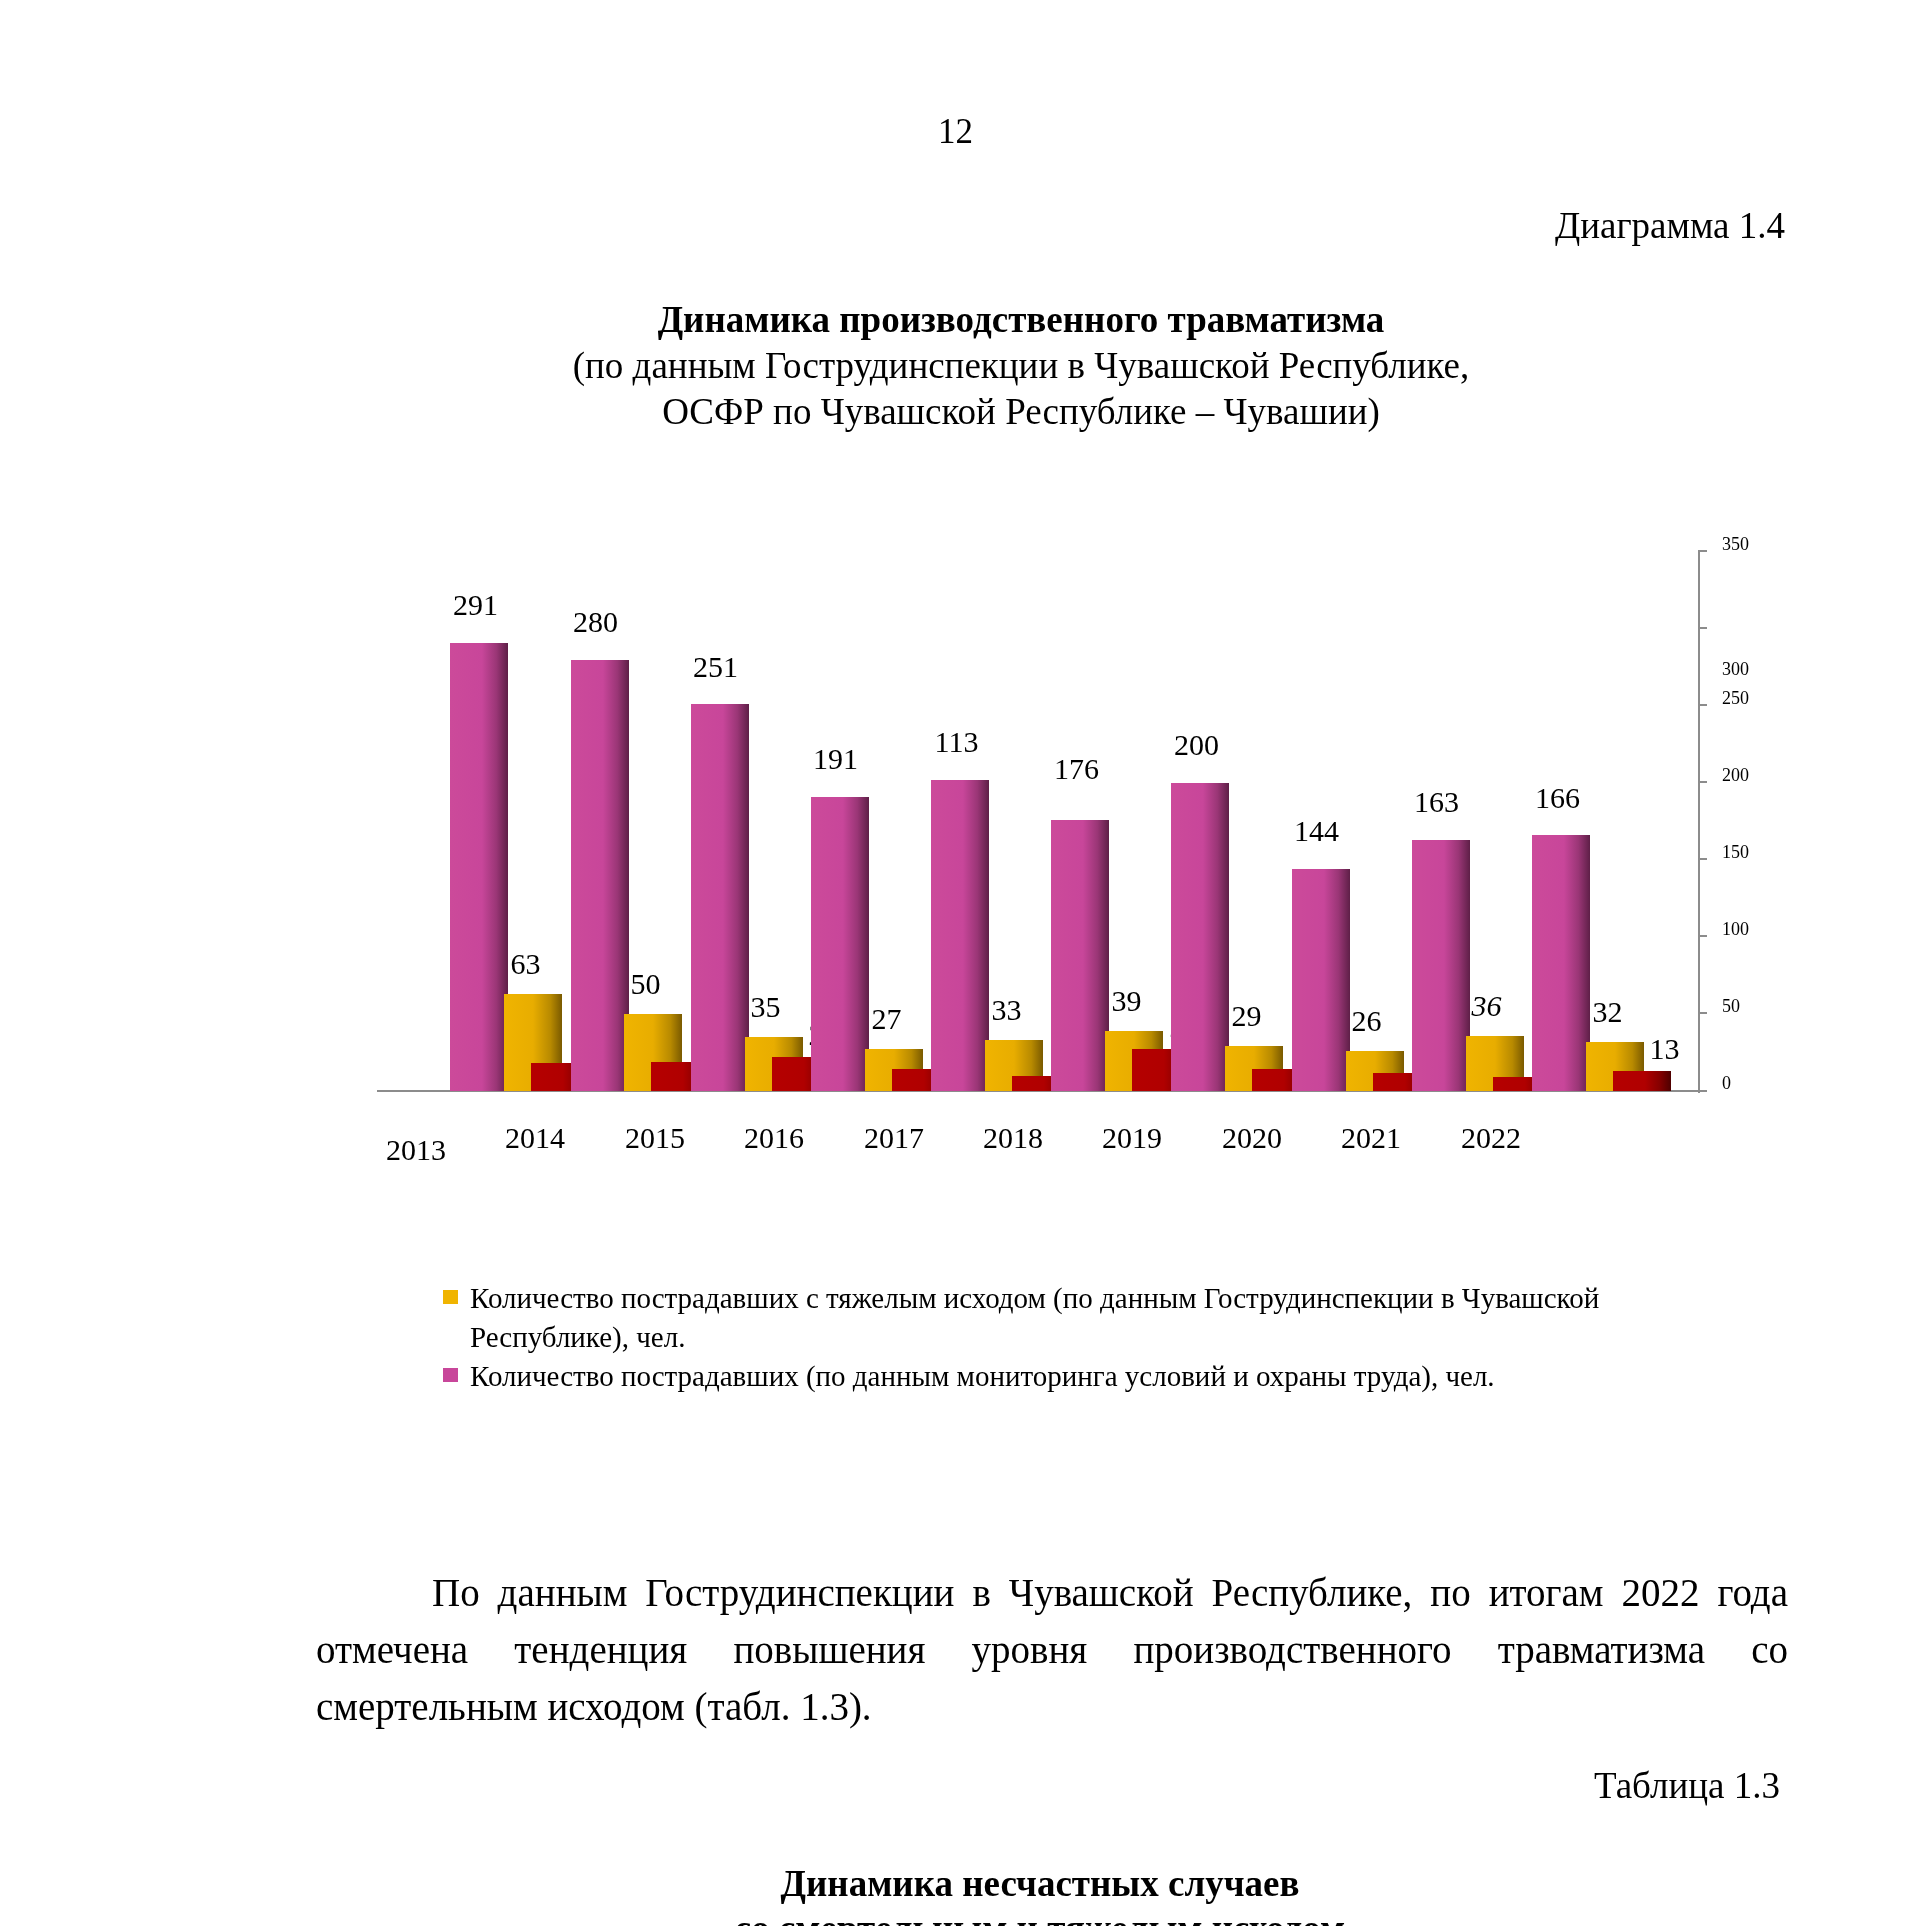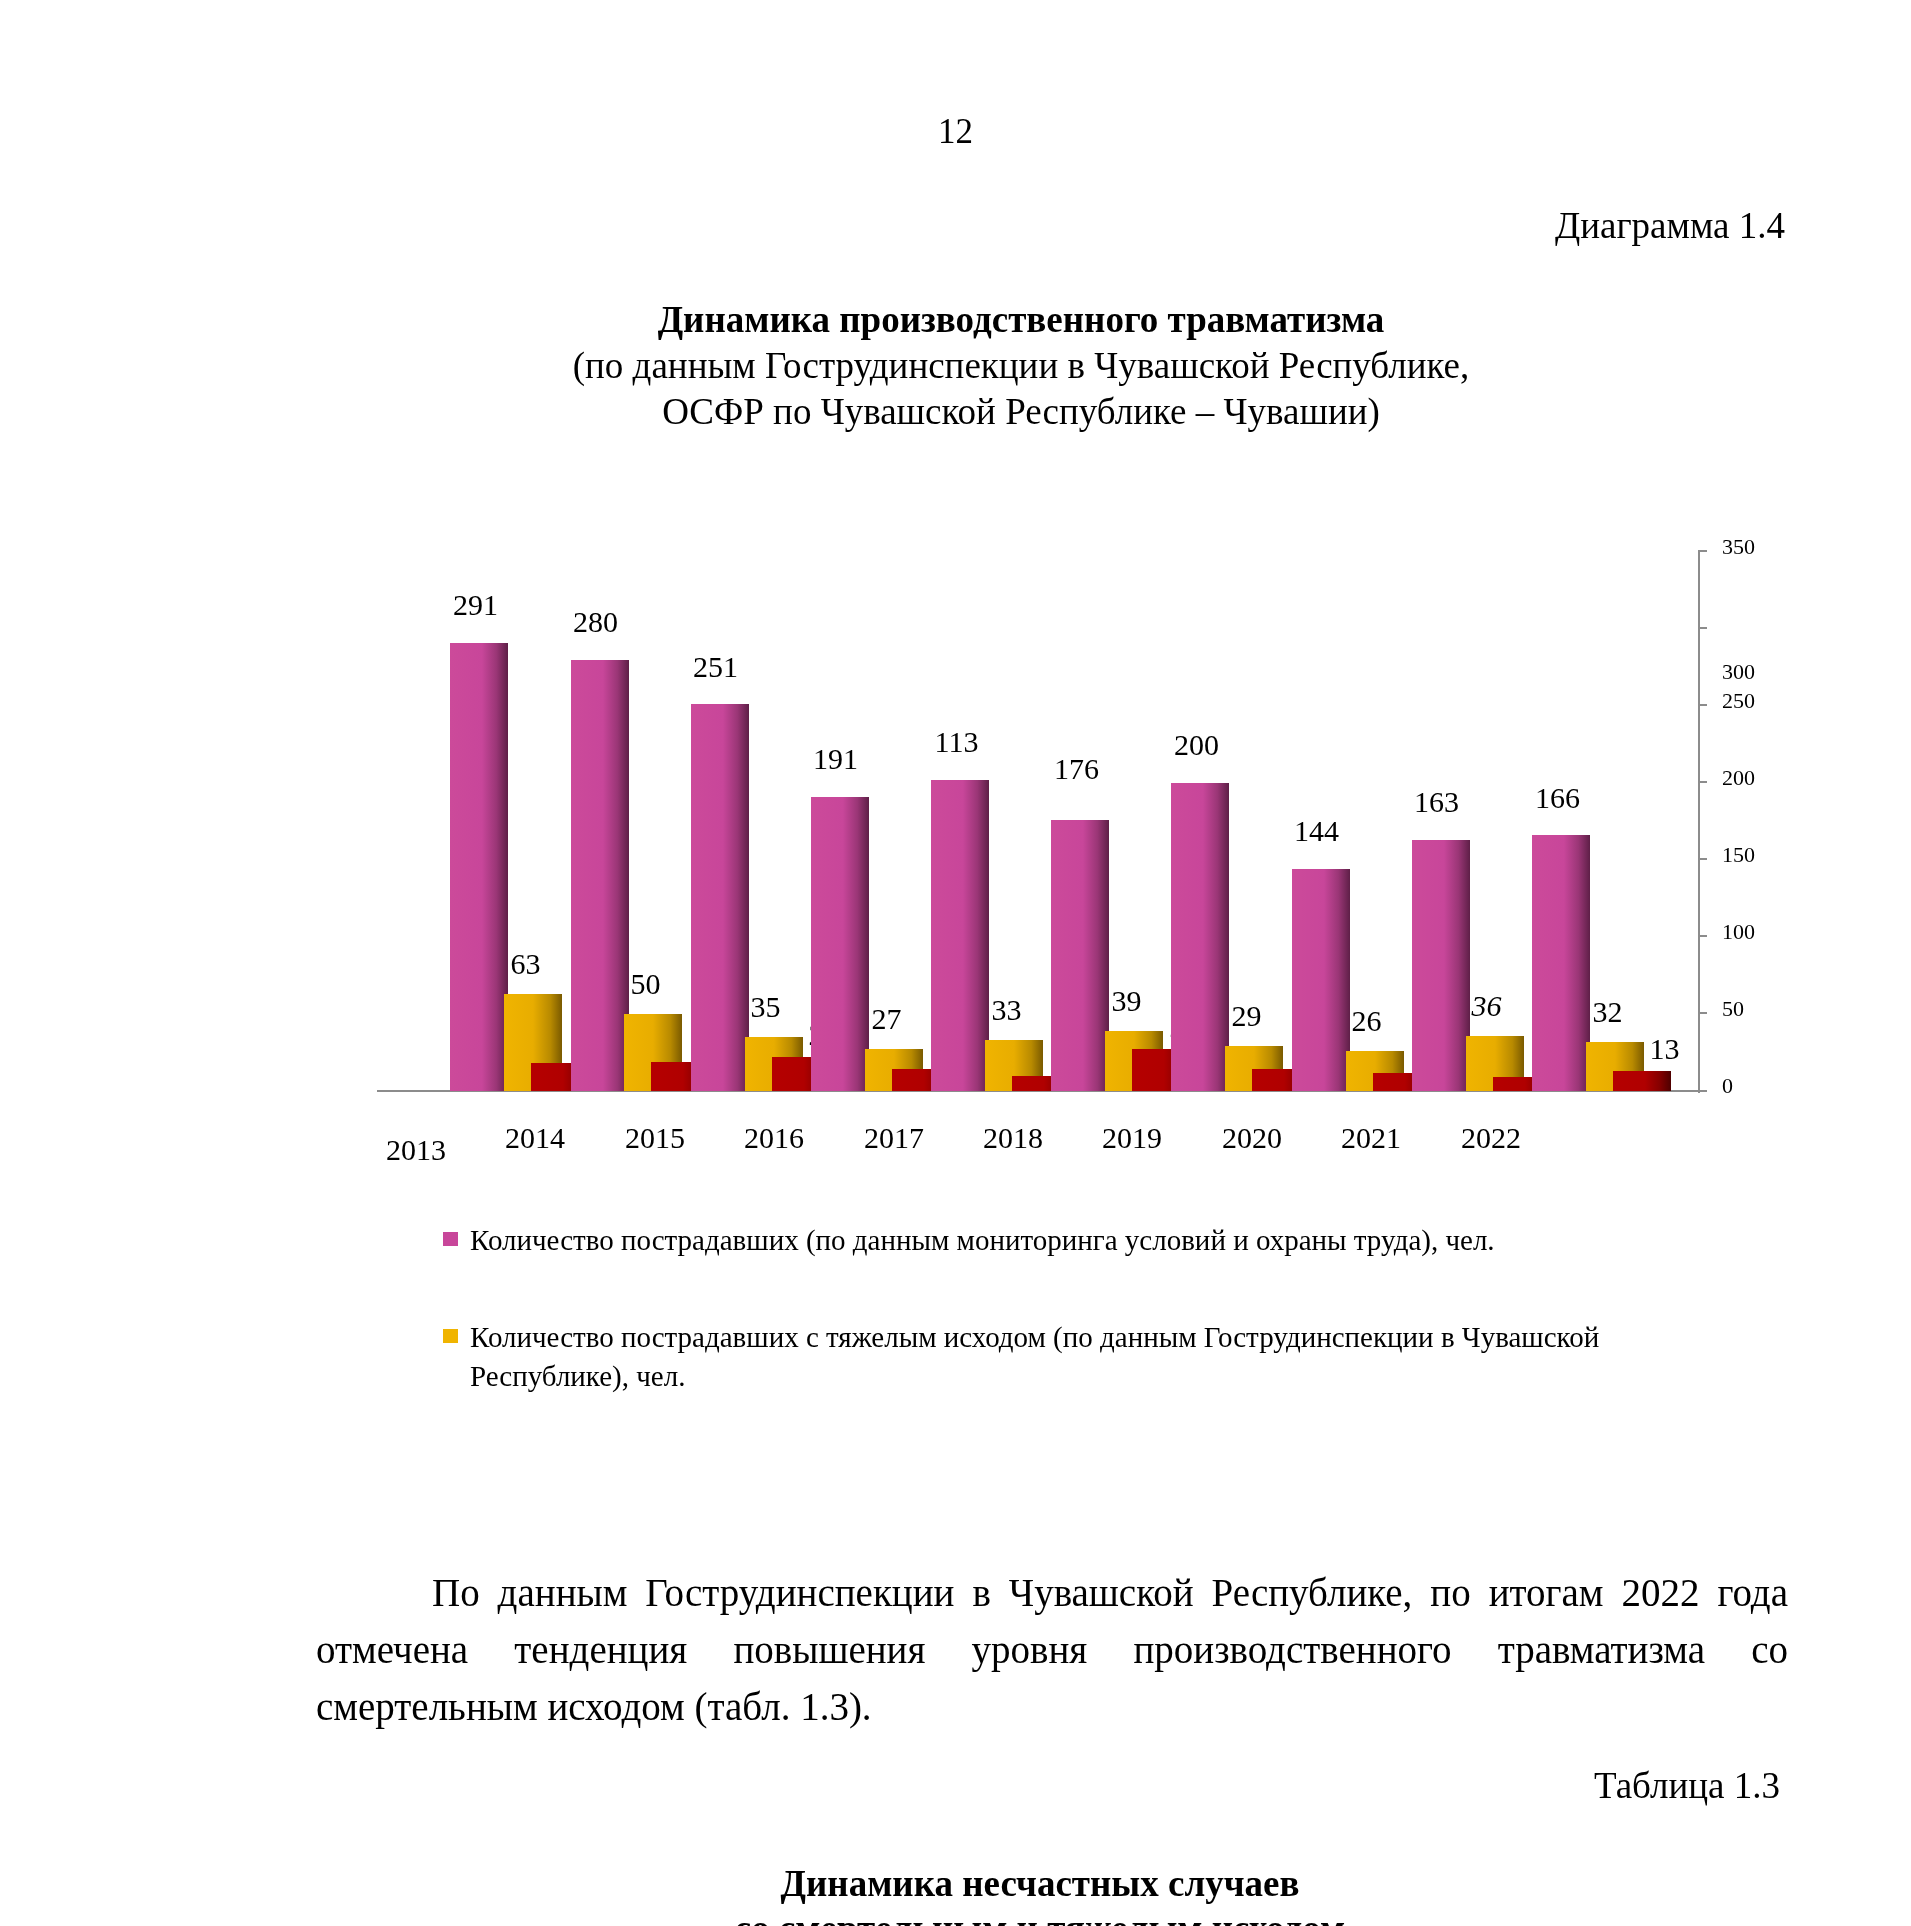--- a/index.html
+++ b/index.html
@@ -8,21 +8,21 @@
   .pagenum { left:0; width:1911px; top:112px; text-align:center; font-size:35px; }
   .diag-label { right:126px; top:204px; font-size:37px; }
   .title { left:0; width:2042px; top:297px; text-align:center; font-size:37px; line-height:46px; }
   .title .b { font-weight:bold; }
   .chart { left:381px; top:551px; width:1387px; height:636px; }
   .bar { position:absolute; bottom:0; }
   .bar.s0 { background:linear-gradient(90deg,#cc4a9a 0%,#c8469a 55%,#9a3676 80%,#5e1f47 100%); }
   .bar.s1 { background:linear-gradient(90deg,#f0b400 0%,#e8ad00 50%,#b88a00 80%,#7a5a00 100%); }
   .bar.s2 { background:linear-gradient(90deg,#b50000 0%,#b00000 55%,#860000 80%,#4e0000 100%); }
   .vlabel { position:absolute; font-size:30px; text-align:center; width:77px; }
-  .ytick { position:absolute; font-size:22px; }
+  .ytick { position:absolute; font-size:18px; }
   .xtick { position:absolute; font-size:30px; width:116px; text-align:center; }
   .legend { left:443px; top:1221px; width:1310px; font-size:29px; line-height:39px; }
   .legend .item { position:relative; padding-left:27px; margin-bottom:0; }
   .legend .sw { position:absolute; left:0; top:10.8px; width:14.6px; height:14.6px; }
   .para { left:316px; width:1472px; top:1564px; font-size:39px; line-height:57px; text-align:justify; }
   .para .ind { display:inline-block; width:116px; }
   .tbl-label { right:131px; top:1764px; font-size:37px; }
   .tbl-title { left:0; width:2080px; top:1861px; text-align:center; font-size:37px; line-height:45px; font-weight:bold; }
 </style>
 </head>
@@ -121,22 +121,22 @@
     <div class="bar s0" style="left: 1151px; width: 58px; height: 256px; bottom: 96px;"></div>
     <div class="vlabel" style="left: 1138px; top: 230px;">166</div>
     <div class="bar s1" style="left: 1205px; width: 58px; height: 49px; bottom: 96px;"></div>
     <div class="vlabel" style="left: 1188px; top: 444px;">32</div>
     <div class="bar s2" style="left: 1232px; width: 58px; height: 20px; bottom: 96px;"></div>
     <div class="vlabel" style="left: 1245px; top: 481px;">13</div>
     <div class="xtick" style="left: 1052px; top: 570px;">2022</div>
   </div>
 
 <div class="abs legend" id="legend">
+    <div class="item" style="margin-top: 58px;"><span class="sw" style="background: rgb(240, 180, 0);"></span><span>Количество пострадавших с тяжелым исходом (по данным Гострудинспекции в Чувашской Республике), чел.</span></div>
     <div class="item" style="margin-top: 0px;"><span class="sw" style="background: rgb(200, 70, 154);"></span><span>Количество пострадавших (по данным мониторинга условий и охраны труда), чел.</span></div>
-    <div class="item" style="margin-top: 58px;"><span class="sw" style="background: rgb(240, 180, 0);"></span><span>Количество пострадавших с тяжелым исходом (по данным Гострудинспекции в Чувашской Республике), чел.</span></div>
   </div>
 
 <div class="abs para"><span class="ind"></span><span>По данным Гострудинспекции в Чувашской Республике, по итогам 2022 года отмечена тенденция повышения уровня производственного травматизма со смертельным исходом (табл. 1.3).</span></div>
 
 <div class="abs tbl-label">Таблица 1.3</div>
 <div class="abs tbl-title">
   <div>Динамика несчастных случаев</div>
   <div>со смертельным и тяжелым исходом</div>
 </div>
 

